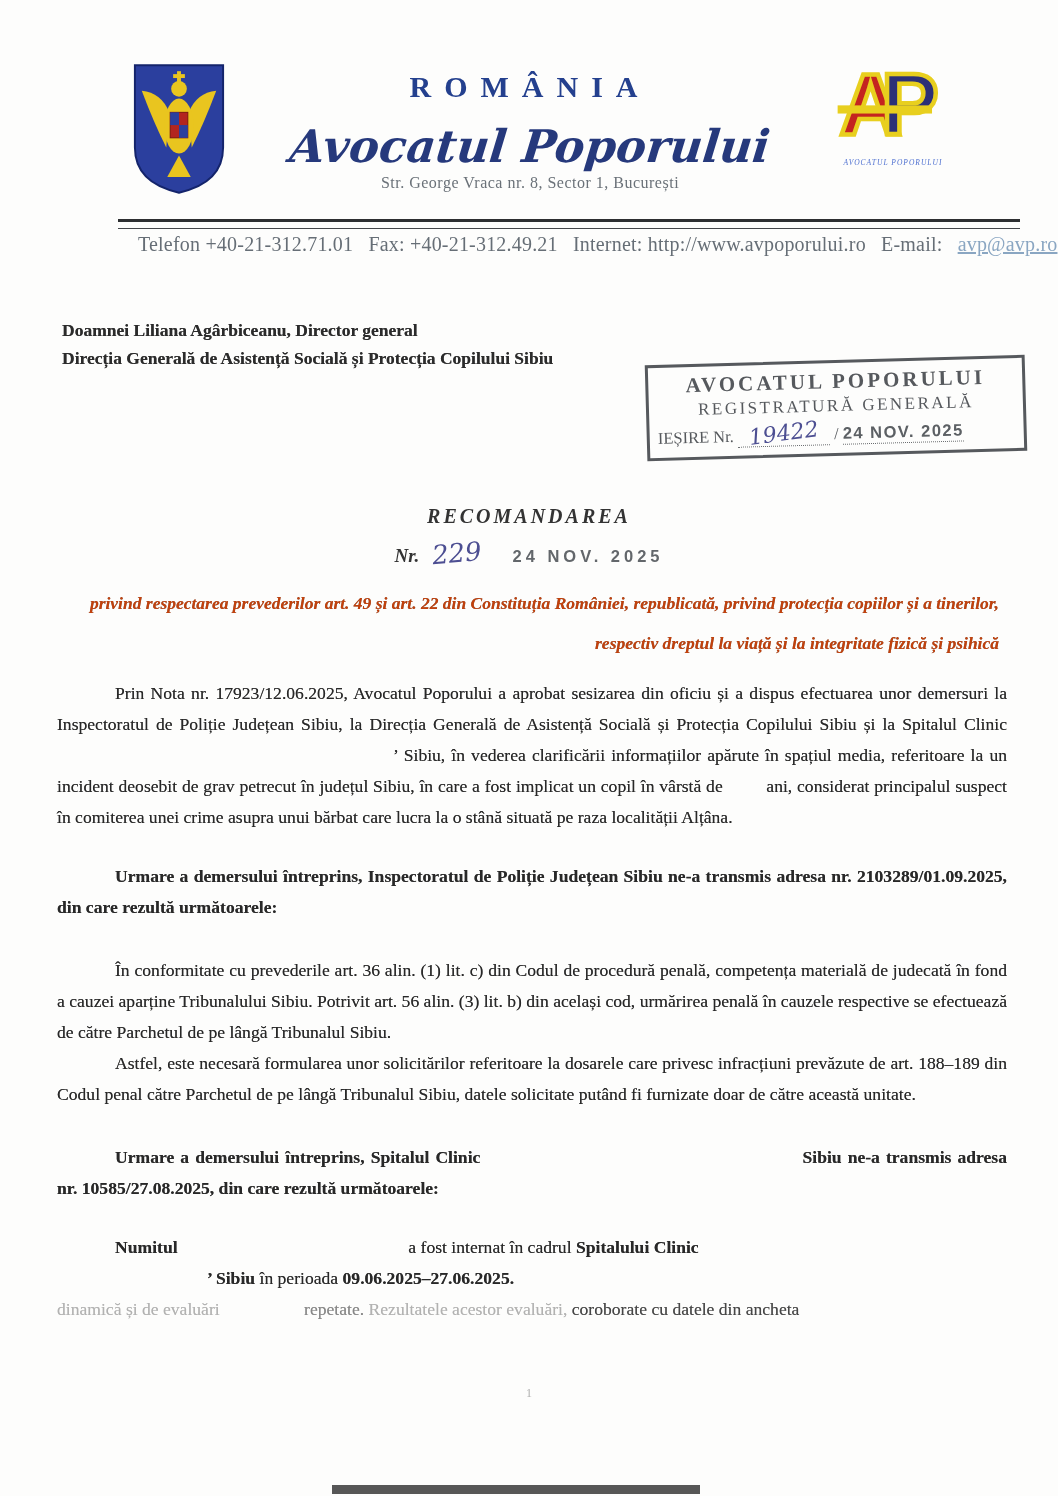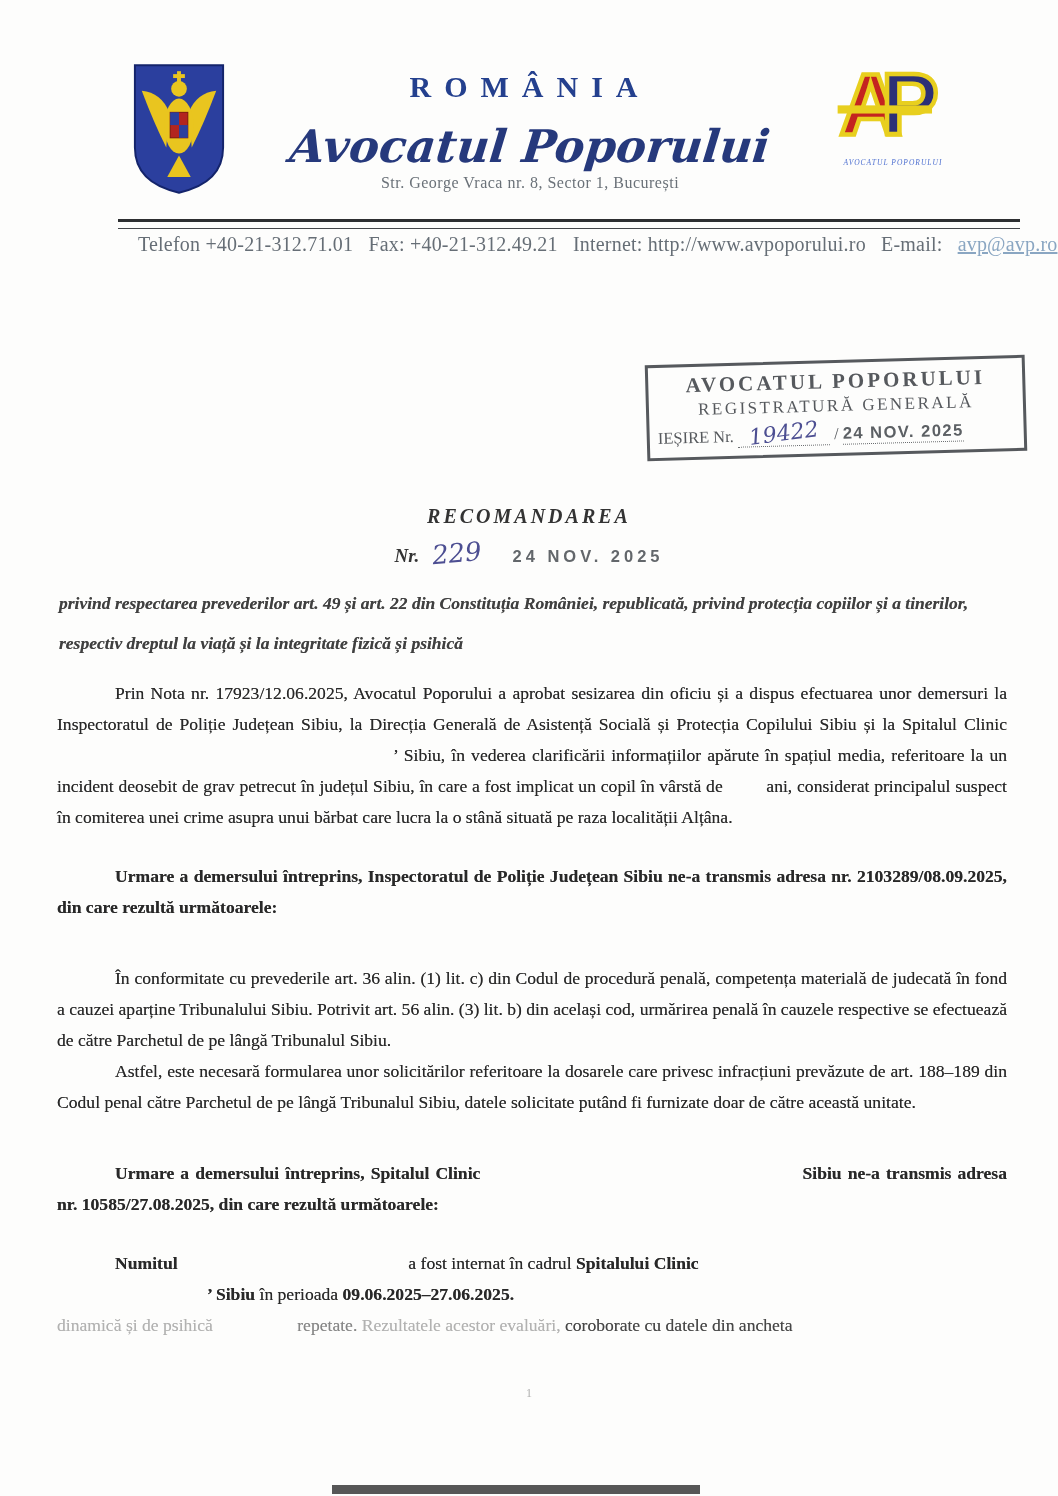--- a/index.html
+++ b/index.html
@@ -42,30 +42,30 @@
   .stamp-date{font-family:"Liberation Sans",sans-serif;font-weight:bold;
     letter-spacing:1.5px;color:#5c6064;}
   
   .rec-title{position:absolute;left:0;top:505px;width:100%;text-align:center;
     font-size:20px;font-weight:bold;font-style:italic;letter-spacing:3px;color:#333;}
   .nr-line{position:absolute;left:0;top:538px;width:100%;text-align:center;font-size:19px;}
   .nr-label{font-weight:bold;font-style:italic;color:#333;}
   .nr-value{font-size:26px;display:inline-block;transform:rotate(-5deg);margin:0 26px 0 8px;}
   .nr-date{font-family:"Liberation Sans",sans-serif;font-weight:bold;font-size:16.5px;
     letter-spacing:4px;color:#63676b;}
-  .subtitle{position:absolute;left:59px;top:583px;width:940px;text-align:left;
-    font-size:17.5px;font-weight:bold;font-style:italic;line-height:40px;color:#404040;
+  .subtitle{position:absolute;left:59px;top:583px;width:940px;text-align:right;
+    font-size:17.5px;font-weight:bold;font-style:italic;line-height:40px;color:#c2410c;
     text-shadow:0 0 .5px rgba(40,40,40,.6);}
   
   .body-text{position:absolute;left:57px;top:678px;width:950px;font-size:17.6px;
     line-height:31px;text-align:justify;color:#282828;
     text-shadow:0 0 .6px rgba(40,40,40,.65);}
   .para{text-indent:58px;margin:0;}
   .mt{margin-top:28px;}
-  .mt2{margin-top:40px;}
+  .mt2{margin-top:32px;}
   .bold{font-weight:bold;}
   .gap{display:inline-block;height:1em;vertical-align:baseline;}
   .g-xl{width:330px;} .g-lg{width:310px;} .g-md{width:222px;} .g-sm{width:190px;}
   .g-xs{width:34px;}  .g-80{width:80px;}
   .indent2{margin-left:150px;text-indent:0;}
   .noindent{text-indent:0;}
   .fade35{opacity:.35;} .fade55{opacity:.55;margin-top:8px;} .fade85{opacity:.85;}
   
   .pageno{position:absolute;left:0;top:1386px;width:100%;text-align:center;
     font-size:12px;color:#b0b0b0;}
@@ -111,20 +111,24 @@
   <div class="rule"></div>
 
   <div class="contact">
     <span>Telefon +40-21-312.71.01</span>
     <span>Fax: +40-21-312.49.21</span>
     <span>Internet: http://www.avpoporului.ro</span>
     <span>E-mail:</span>
     <span class="email-link">avp@avp.ro</span>
   </div>
 
+  <div class="addressee">
+    <div>Doamnei Liliana Agârbiceanu, Director general</div>
+    <div>Direcția Generală de Asistență Socială și Protecția Copilului Sibiu</div>
+  </div>
 
   <div class="stamp">
     <div class="stamp-l1">AVOCATUL POPORULUI</div>
     <div class="stamp-l2">REGISTRATURĂ GENERALĂ</div>
     <div class="stamp-l3">
       <span>IEȘIRE Nr.</span>
       <span class="stamp-dots"><span class="hand stamp-num">19422</span></span>
       <span>/</span>
       <span class="stamp-dots"><span class="stamp-date">24 NOV. 2025</span></span>
     </div>
@@ -135,31 +139,31 @@
     <span class="nr-label">Nr.</span>
     <span class="nr-value hand">229</span>
     <span class="nr-date">24 NOV. 2025</span>
   </div>
   <div class="subtitle">privind respectarea prevederilor art. 49 și art. 22 din Constituția României, republicată, privind protecția copiilor și a tinerilor, respectiv dreptul la viață și la integritate fizică și psihică</div>
 
   <div class="body-text">
 
     <p class="para"><span>Prin Nota nr. 17923/12.06.2025, Avocatul Poporului a aprobat sesizarea din oficiu și a dispus efectuarea unor demersuri la Inspectoratul de Poliție Județean Sibiu, la Direcția Generală de Asistență Socială și Protecția Copilului Sibiu și la Spitalul Clinic </span><span class="gap g-xl"></span><span> ’ Sibiu, în vederea clarificării informațiilor apărute în spațiul media, referitoare la un incident deosebit de grav petrecut în județul Sibiu, în care a fost implicat un copil în vârstă de </span><span class="gap g-xs"></span><span> ani, considerat principalul suspect în comiterea unei crime asupra unui bărbat care lucra la o stână situată pe raza localității Alțâna.</span></p>
 
-    <p class="para mt bold">Urmare a demersului întreprins, Inspectoratul de Poliție Județean Sibiu ne-a transmis adresa nr. 2103289/08.09.2025, din care rezultă următoarele:</p>
+    <p class="para mt bold">Urmare a demersului întreprins, Inspectoratul de Poliție Județean Sibiu ne-a transmis adresa nr. 2103289/01.09.2025, din care rezultă următoarele:</p>
 
     <p class="para mt2">În conformitate cu prevederile art. 36 alin. (1) lit. c) din Codul de procedură penală, competența materială de judecată în fond a cauzei aparține Tribunalului Sibiu. Potrivit art. 56 alin. (3) lit. b) din același cod, urmărirea penală în cauzele respective se efectuează de către Parchetul de pe lângă Tribunalul Sibiu.</p>
 
     <p class="para">Astfel, este necesară formularea unor solicitărilor referitoare la dosarele care privesc infracțiuni prevăzute de art. 188–189 din Codul penal către Parchetul de pe lângă Tribunalul Sibiu, datele solicitate putând fi furnizate doar de către această unitate.</p>
 
     <p class="para mt2 bold"><span>Urmare a demersului întreprins, Spitalul Clinic </span><span class="gap g-lg"></span><span> Sibiu ne-a transmis adresa nr. 10585/27.08.2025, din care rezultă următoarele:</span></p>
 
     <div class="para mt"><span class="bold">Numitul </span><span class="gap g-md"></span><span> a fost internat în cadrul </span><span class="bold">Spitalului Clinic</span></div>
     <div class="para indent2"><span class="bold">’ Sibiu</span><span> în perioada </span><span class="bold">09.06.2025–27.06.2025.</span></div>
 
-    <div class="para noindent"><span class="fade35">dinamică și de psihică</span><span class="gap g-80"></span><span class="fade55"> repetate. </span><span class="fade35">Rezultatele acestor evaluări, </span><span class="fade85">coroborate cu datele din ancheta</span></div>
+    <div class="para noindent"><span class="fade35">dinamică și de evaluări</span><span class="gap g-80"></span><span class="fade55"> repetate. </span><span class="fade35">Rezultatele acestor evaluări, </span><span class="fade85">coroborate cu datele din ancheta</span></div>
 
   </div>
 
   <div class="pageno">1</div>
   <div class="scan-bar"></div>
 
 </div>
 
 </body></html>

